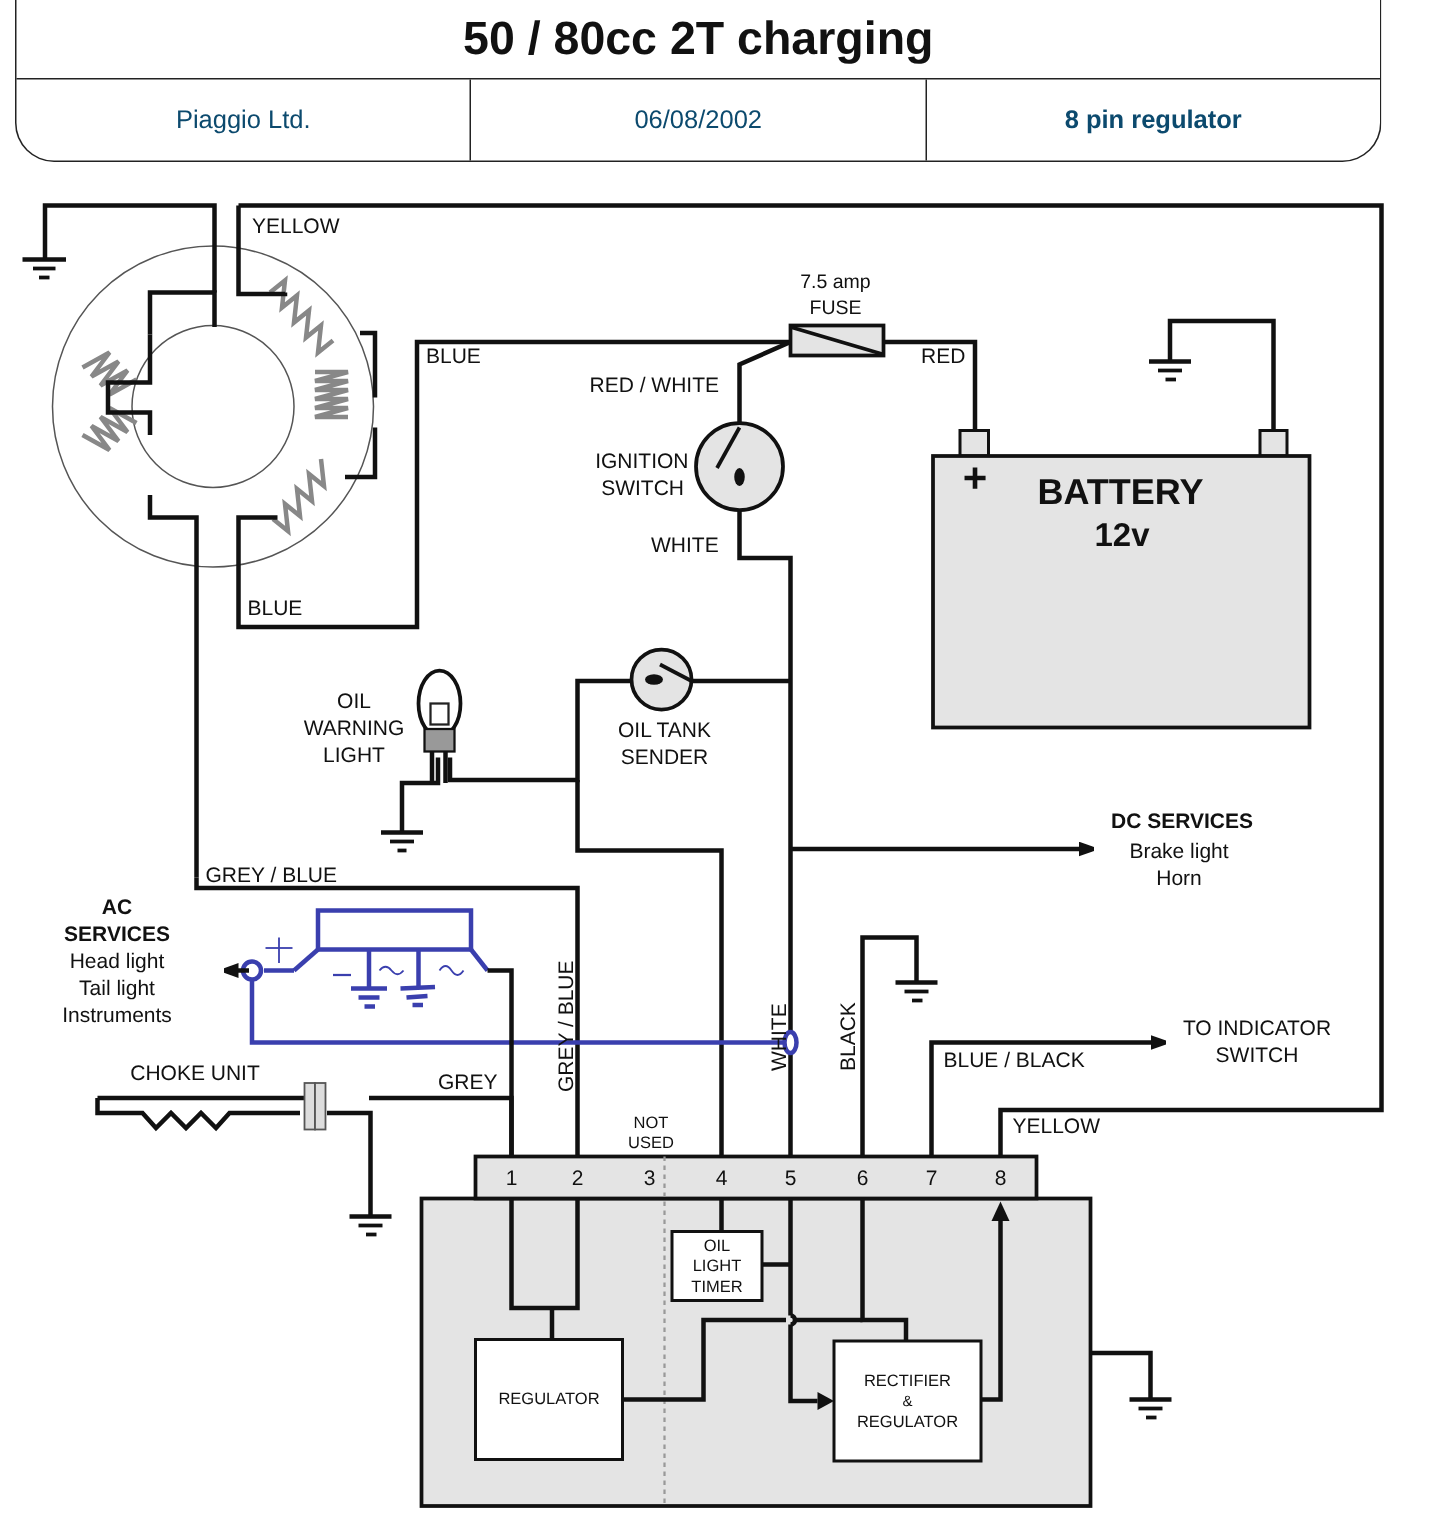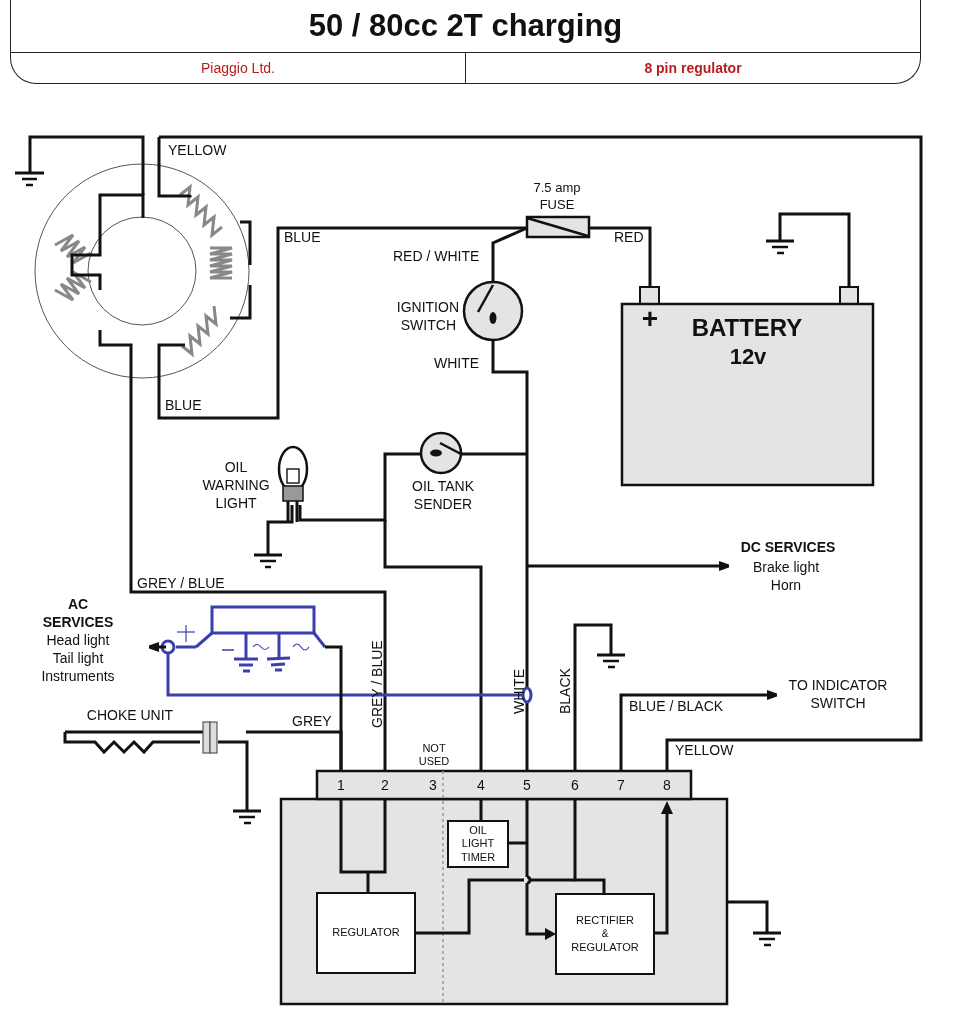--- a/index.html
+++ b/index.html
@@ -1,31 +1,32 @@
 <!DOCTYPE html>
 <html><head>
 <meta charset="utf-8">
 <style>
   html, body { margin: 0; padding: 0; background: #ffffff; }
   body { width: 957px; height: 1024px; position: relative; overflow: hidden; font-family: "Liberation Sans", sans-serif; }
-  .header { position: absolute; left: 10px; top: 0px; width: 911px; height: 84px; border: 1.5px solid #222; border-top: none; border-radius: 0 0 26px 26px; box-sizing: border-box; padding-left: 41px; }
+  .header { position: absolute; left: 10px; top: 0px; width: 911px; height: 108px; border: 1.5px solid #222; border-top: none; border-radius: 0 0 26px 26px; box-sizing: border-box; padding-left: 41px; }
   .header-top { position: absolute; left: 0; top: 0; right: 0; height: 52px; border-bottom: 1.5px solid #222; display: flex; align-items: center; justify-content: center; font-size: 31px; font-weight: bold; color: #111; }
   .header-cells { position: absolute; left: 0; right: 0; top: 53px; bottom: 0; display: flex; }
-  .header-cell { flex: 1; display: flex; align-items: center; justify-content: center; font-size: 14px; color: #b91c1c; border-right: 1.5px solid #222; }
+  .header-cell { flex: 1; display: flex; align-items: center; justify-content: center; font-size: 17px; color: #0c4a6e; border-right: 1.5px solid #222; }
   .header-cell:last-child { border-right: none; font-weight: bold; }
   svg { position: absolute; left: 0; top: 0; }
   svg text { font-family: "Liberation Sans", sans-serif; fill: #111; }
 </style>
 </head>
 <body>
 
 <div class="header">
   <div class="header-top">50 / 80cc 2T charging</div>
   <div class="header-cells">
     <div class="header-cell">Piaggio Ltd.</div>
+    <div class="header-cell">06/08/2002</div>
     <div class="header-cell">8 pin regulator</div>
   </div>
 </div>
 
 <svg width="957" height="1024" viewBox="0 0 957 1024">
   <defs>
     <marker id="arrowR" markerWidth="10" markerHeight="10" refX="9" refY="5" orient="auto" markerUnits="userSpaceOnUse">
       <path d="M0,0 L14,5 L0,10 z" fill="#111"></path>
     </marker>
   </defs>

